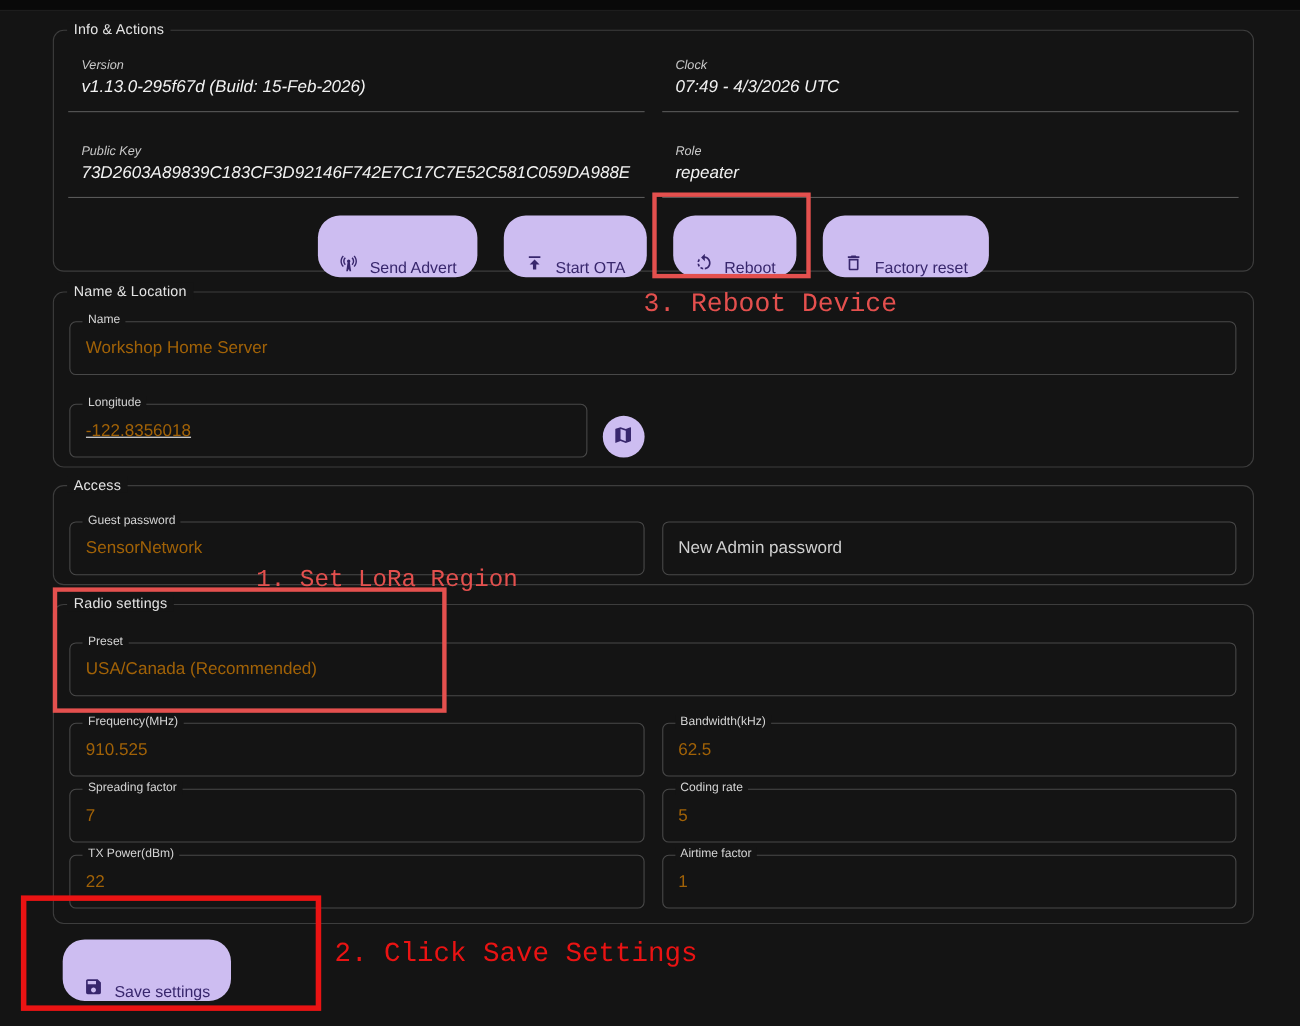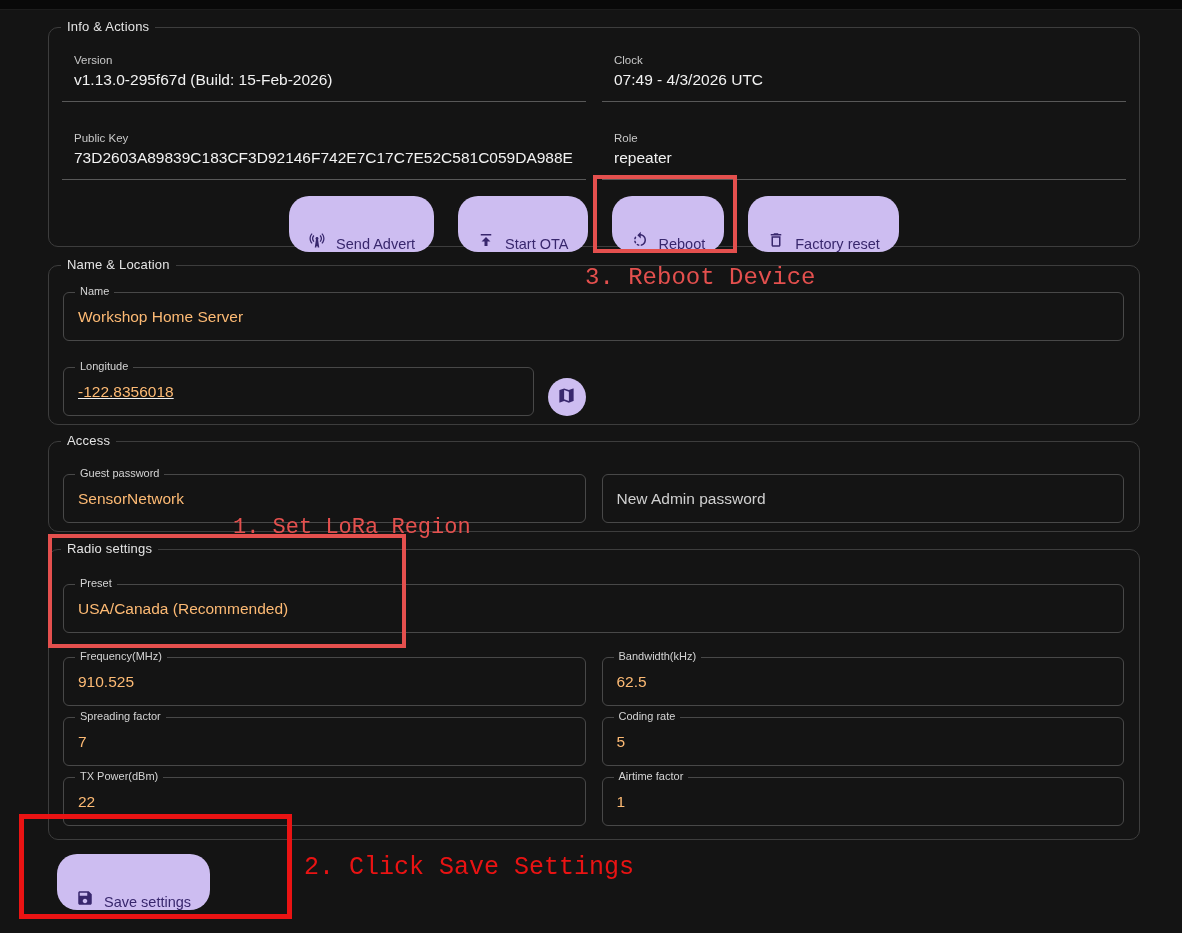--- a/index.html
+++ b/index.html
@@ -22,20 +22,21 @@
     position:absolute; top:-9px; left:12px;
     background:#141414; padding:0 6px;
     font-size:13px; color:#e4e4e4; letter-spacing:.2px;
   }
 
   
   .info-grid {
     display:grid; grid-template-columns:1fr 1fr;
     column-gap:16px; row-gap:30px;
     margin:26px 13px 12px 13px;
+    font-style:italic;
   }
   .info-item { border-bottom:1px solid #585858; padding:0 2px 8px 12px; height:48px; }
   .info-label { font-size:11.5px; color:#c8c8c8; margin-bottom:5px; }
   .info-value { font-size:15.5px; color:#f2f2f2; }
 
   
   .actions { display:flex; justify-content:center; gap:24px; margin-top:16px; }
   .pill {
     display:inline-flex; align-items:flex-end; gap:10px;
     background:#cdbdf1; color:#38276d;
@@ -51,21 +52,21 @@
     border:1px solid #484848; border-radius:6px;
     display:flex; align-items:center; padding:0 14px;
   }
   .tf-label {
     position:absolute; top:-8px; left:11px;
     background:#141414; padding:0 5px;
     font-size:11px; color:#d4d4d4;
   }
   .tf input {
     width:100%; background:transparent; border:none; outline:none;
-    color:#fdba74; font-size:15.5px; font-family:"Liberation Sans", sans-serif;
+    color:#a16207; font-size:15.5px; font-family:"Liberation Sans", sans-serif;
   }
   .tf input::placeholder { color:#d0d0d0; opacity:1; }
   .row2 { display:grid; grid-template-columns:1fr 1fr; column-gap:16px; margin:0 15px 0 14px; }
   .with-btn { display:flex; align-items:flex-end;text-decoration:underline; }
   .with-btn .tf { flex:1; }
   .circle-btn {
     width:38px; height:38px; border-radius:50%;
     background:#cdbdf1; border:none; cursor:pointer;
     display:flex; align-items:center; justify-content:center;
     margin-left:14px; flex:0 0 auto;

